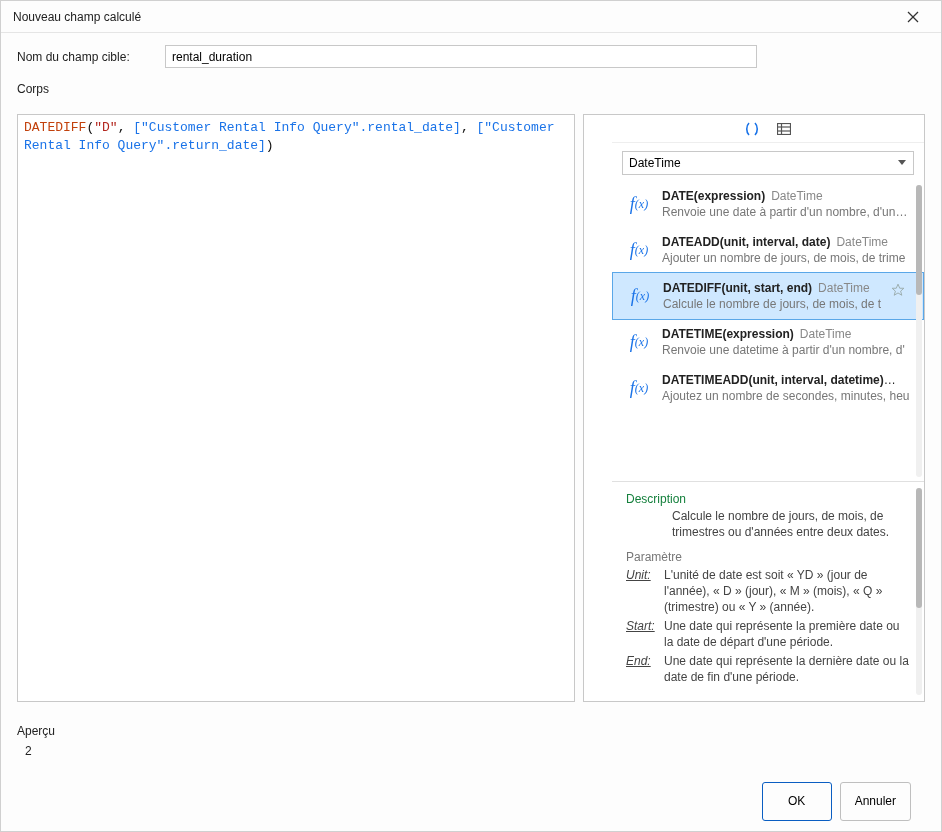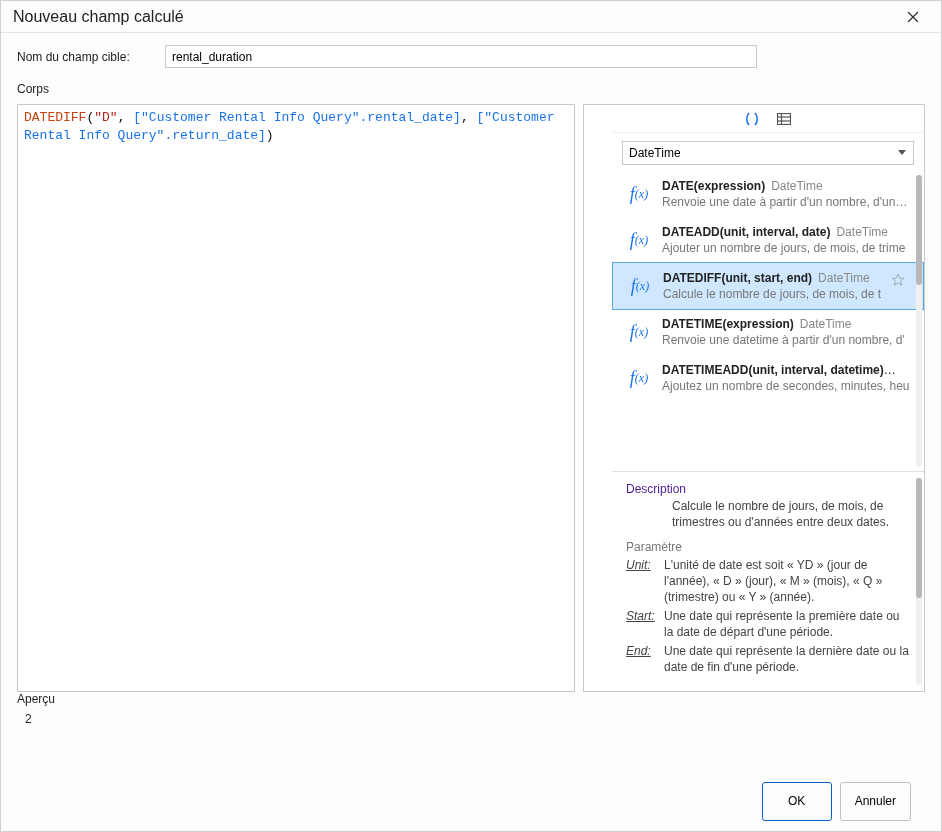--- a/index.html
+++ b/index.html
@@ -1,26 +1,26 @@
 <!DOCTYPE html>
 <html><head>
 <meta charset="utf-8">
 <style>
   * { box-sizing: border-box; margin: 0; padding: 0; }
   html, body { width: 942px; height: 832px; font-family: "Segoe UI", -apple-system, sans-serif; font-size: 12px; color: #222; background: #fff; overflow: hidden; }
   .window { width: 942px; height: 832px; border: 1px solid #d0d0d0; display: flex; flex-direction: column; background: #fdfdfd; }
   .titlebar { height: 32px; display: flex; align-items: center; padding: 0 8px 0 12px; border-bottom: 1px solid #e5e5e5; }
-  .titlebar-title { font-size: 16px; color: #222; flex: 1; }
+  .titlebar-title { font-size: 12px; color: #222; flex: 1; }
   .titlebar-close { width: 40px; height: 30px; display: flex; align-items: center; justify-content: center; cursor: pointer; }
   .titlebar-close svg { width: 12px; height: 12px; }
   .content { flex: 1; padding: 12px 16px 10px 16px; display: flex; flex-direction: column; overflow: hidden; }
   .field-row { display: flex; align-items: center; margin-bottom: 14px; }
   .field-label { width: 148px; font-size: 12px; color: #222; }
   .field-input { flex: 0 0 592px; height: 23px; border: 1px solid #c8c8c8; padding: 0 6px; font-size: 12px; font-family: inherit; }
-  .section-label { font-size: 12px; margin-bottom: 8px; color: #222; }
+  .section-label { font-size: 12px; margin-bottom: 18px; color: #222; }
   .main-row { display: flex; gap: 8px; flex: 0 0 588px; }
   .editor { flex: 1; border: 1px solid #c8c8c8; padding: 4px 6px; font-family: Consolas, "Courier New", monospace; font-size: 13px; line-height: 1.35; white-space: pre-wrap; background: #fff; overflow: auto; }
   .tok-fn { color: #c2410c; }
   .tok-str { color: #b3261e; }
   .tok-op { color: #111; }
   .tok-field { color: #1a73e8; }
   .side { width: 342px; border: 1px solid #c8c8c8; background: #fff; display: flex; flex-direction: column; padding-left: 28px; }
   .side-tabs { height: 28px; display: flex; align-items: center; justify-content: center; gap: 10px; border-bottom: 1px solid #eee; }
   .side-tab { width: 22px; height: 20px; display:flex; align-items:center; justify-content:center; cursor:pointer; }
   .side-tab.active svg { stroke: #1a73e8; }
@@ -37,27 +37,27 @@
   .fn-icon-sub { font-size: 12px; vertical-align: sub; }
   .fn-text { flex:1; min-width:0; overflow:hidden; }
   .fn-sig { font-size: 12px; white-space: nowrap; overflow:hidden; text-overflow: ellipsis; }
   .fn-sig b { font-weight: 600; color:#222; }
   .fn-cat { color:#888; margin-left:6px; font-weight: normal; }
   .fn-desc { color:#777; font-size: 12px; white-space: nowrap; overflow:hidden; text-overflow: ellipsis; margin-top:2px; }
   .fn-star { position:absolute; right:18px; top:10px; color:#aaa; }
   .desc-pane { border-top: 1px solid #e0e0e0; padding: 10px 14px 8px 14px; font-size: 12px; color:#555; overflow-y: auto; flex: 1; position:relative;}
   .desc-scroll-track { position:absolute; right:2px; top:6px; bottom:6px; width:6px; background:#f0f0f0; border-radius:3px;}
   .desc-scroll-thumb { position:absolute; right:2px; top:6px; width:6px; height:120px; background:#b8b8b8; border-radius:3px;}
-  .desc-title { color:#4c1d95; margin-bottom:2px; }
+  .desc-title { color:#15803d; margin-bottom:2px; }
   .desc-body { color:#444; margin-bottom:10px; line-height:1.35;margin-left:46px; }
   .param-title { color:#777; margin-bottom:4px; }
   .param-row { display:flex; margin-bottom:4px; }
   .param-name { width: 38px; font-style: italic; color:#444; flex-shrink:0;text-decoration:underline; }
   .param-text { color:#444; line-height:1.3; }
-  .preview { }
+  .preview { margin-top: 22px; }
   .preview-label { font-size:12px; color:#222; margin-bottom:6px; }
   .preview-value { font-size:12px; color:#222; padding-left: 8px; }
   .footer { height: 40px; display:flex; align-items:center; justify-content:flex-end; gap:8px; padding: 0 14px; }
   .btn { min-width: 70px; height: 39px; border: 1px solid #bfbfbf; background:#fdfdfd; border-radius:3px; font-size:12px; cursor:pointer; padding: 0 14px; }
   .btn-primary { border:1.5px solid #0a5ec2; }
 </style>
 </head>
 <body>
 
 <div class="window">

